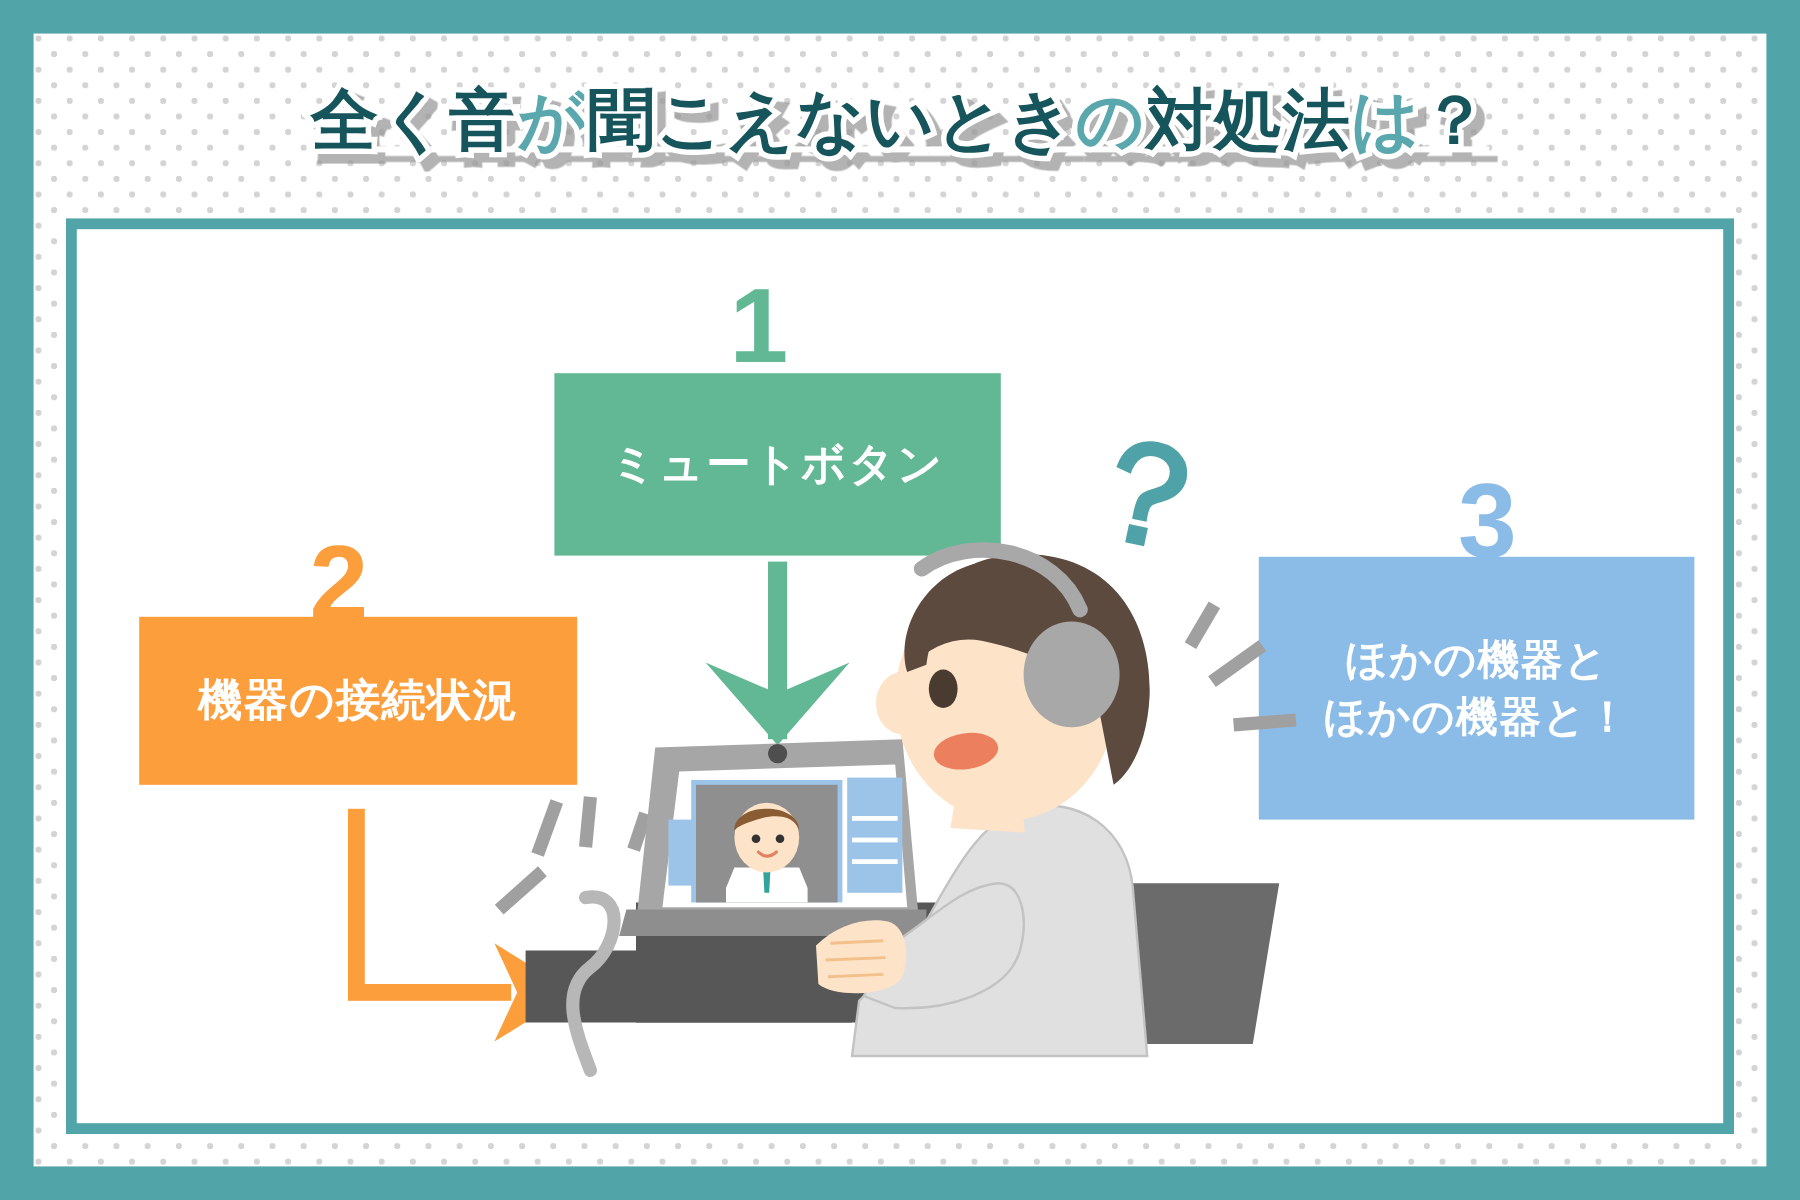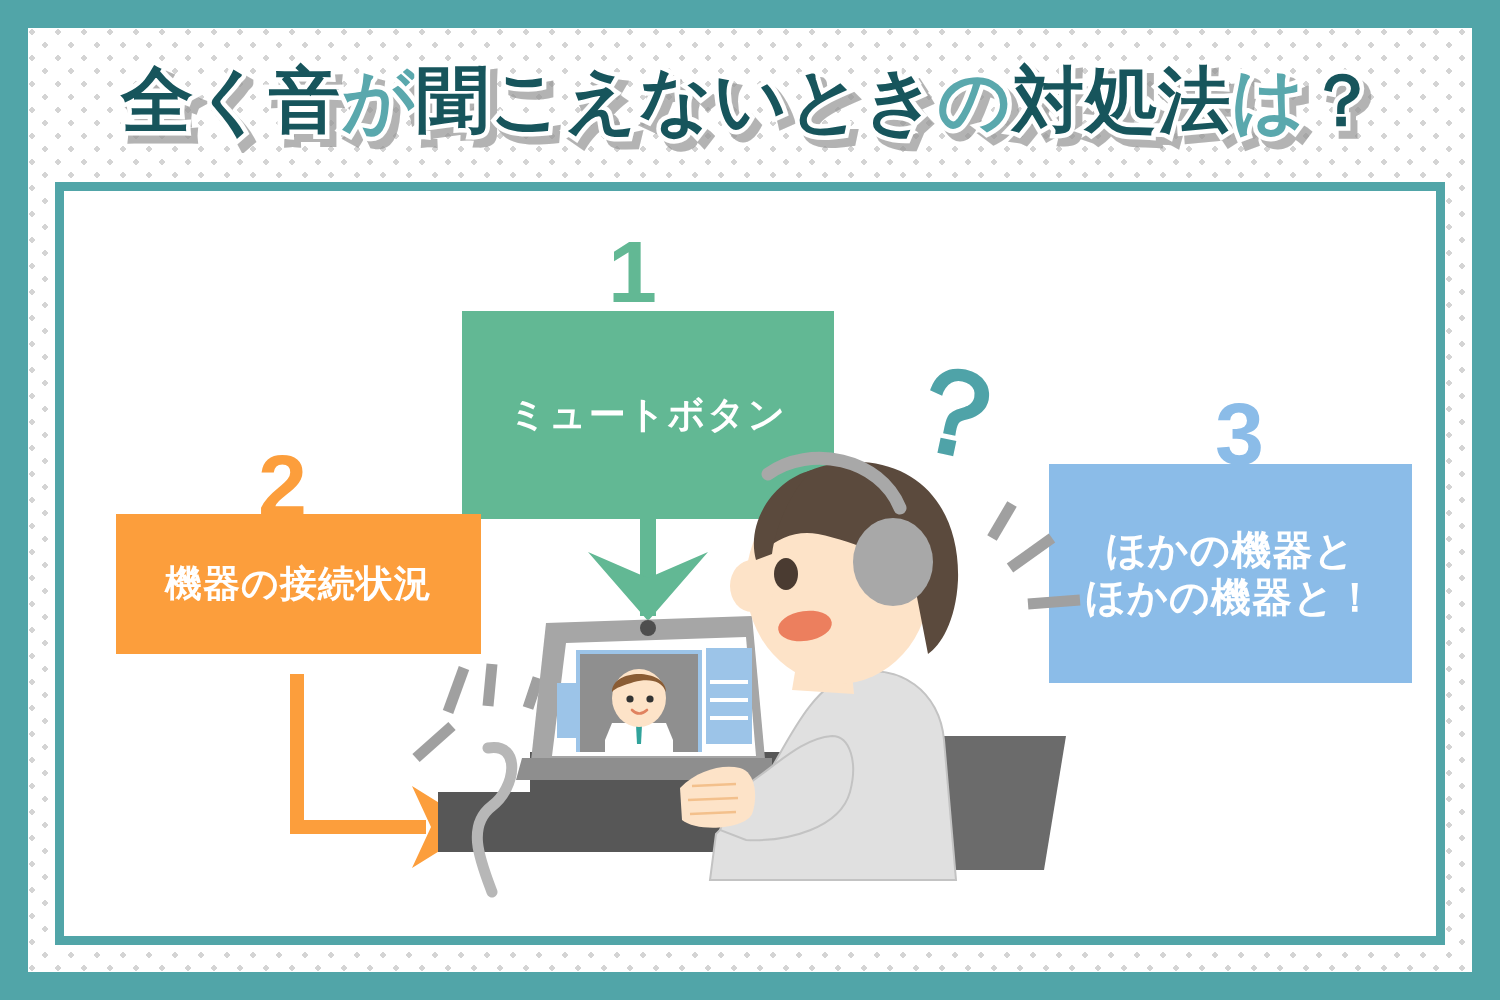--- a/index.html
+++ b/index.html
@@ -28,52 +28,53 @@
     border:9px solid #51a5a8;background:#ffffff;box-sizing:border-box;
   }
 
   
   .title-wrap{
     position:absolute;left:0;top:52px;width:1500px;height:100px;
     text-align:center;
   }
   .title{
     display:inline-block;
-    font-size:72px;font-weight:bold;letter-spacing:1px;line-height:96px;
+    font-size:56px;font-weight:bold;letter-spacing:1px;line-height:96px;
     color:#17555c;white-space:nowrap;
     -webkit-text-stroke:9px #ffffff;
     paint-order:stroke fill;
     filter:drop-shadow(7px 8px 0 rgba(150,150,150,0.72));
+    text-decoration:underline;
   }
   .title .lt{color:#5aa8ad;}
 
   
   .step-num{
     position:absolute;font-weight:bold;font-size:88px;line-height:88px;
   }
   .step-box{
     position:absolute;box-sizing:border-box;
     display:flex;align-items:center;justify-content:center;
     color:#ffffff;font-weight:bold;text-align:center;
   }
 
   
   #num1{left:608px;top:228px;color:#62b894;}
-  #box1{left:462px;top:311px;width:372px;height:208px;background:#62b894;
+  #box1{left:462px;top:311px;width:372px;height:152px;background:#62b894;
         font-size:37px;letter-spacing:2px;}
 
   
   #num2{left:258px;top:442px;color:#fc9e3c;}
   #box2{left:116px;top:514px;width:365px;height:140px;background:#fc9e3c;
         font-size:37px;letter-spacing:1px;}
 
   
   #num3{left:1215px;top:390px;color:#8bbce8;}
   #box3{left:1049px;top:464px;width:363px;height:219px;background:#8bbce8;
-        font-size:40px;line-height:47px;letter-spacing:1px;}
+        font-size:35px;line-height:47px;letter-spacing:1px;}
   #box3 .l{display:block;}
 
   
   .conn{position:absolute;left:0;top:0;width:1500px;height:1000px;overflow:visible;pointer-events:none;}
 
   
   .qmark{
     position:absolute;left:896px;top:352px;
     font-size:120px;font-weight:bold;line-height:120px;color:#4fa3a8;
     transform:rotate(12deg);transform-origin:50% 50%;

